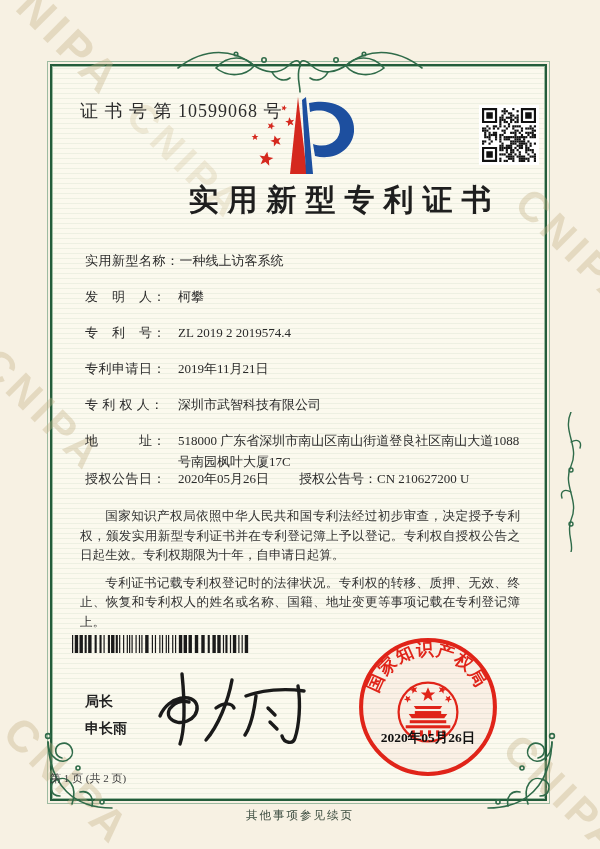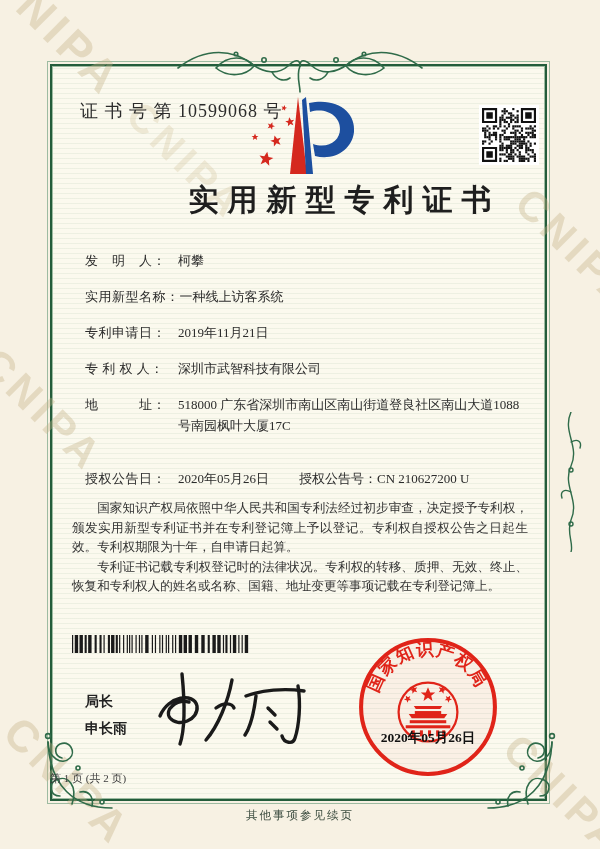--- a/index.html
+++ b/index.html
@@ -50,21 +50,21 @@
   .title{left:50px;top:180px;width:580px;text-align:center;
     font-size:30px;font-weight:bold;letter-spacing:9px;text-indent:9px;color:#1e1e1e;}
   .fields{left:85px;top:250px;width:450px;font-size:13px;}
   .field-row{margin-bottom:15px;line-height:21px;}
   .field-label{display:inline-block;min-width:93px;vertical-align:top;letter-spacing:0.5px;}
   .field-value{display:inline-block;max-width:352px;vertical-align:top;}
   .grant-row{left:85px;top:468px;width:460px;font-size:13px;line-height:21px;}
   .grant-pair2{margin-left:30px;}
   .paragraphs{left:72px;top:499px;width:456px;font-size:12.6px;line-height:1.55;
     text-align:justify;color:#333;}
-  .paragraphs p{margin:0;text-indent:2em;}
+  .paragraphs p{margin:8px;text-indent:2em;}
   .barcode{left:72px;top:635px;width:180px;height:18px;}
   .signer{left:85px;top:688px;font-size:14px;font-weight:600;line-height:27px;
     font-family:Liberation Sans, sans-serif;color:#222;}
   .signature{left:146px;top:664px;width:180px;height:90px;}
   .seal{left:356px;top:635px;width:144px;height:144px;z-index:3;}
   .seal-date{left:358px;top:729px;width:140px;text-align:center;font-size:13.5px;
     font-weight:600;color:#111;z-index:4;}
   .page-info{left:50px;top:771px;width:493px;font-size:11px;color:#3c3c3c;}
   .footer-note{left:0;top:808px;width:600px;text-align:center;font-size:11.5px;
     color:#3f4f42;letter-spacing:2px;}
@@ -376,24 +376,27 @@
         <rect x="38" y="48" width="2" height="2"></rect>
         <rect x="42" y="48" width="2" height="2"></rect>
         <rect x="48" y="48" width="2" height="2"></rect>
       </g>
   </svg>
 
   <div class="z title">实用新型专利证书</div>
 
   <div class="z fields">
     <div class="field-row">
+      <span class="field-label">实用新型名称：</span><span class="field-value">一种线上访客系统</span>
+    </div>
+    <div class="field-row">
       <span class="field-label">发　明　人：</span><span class="field-value">柯攀</span>
     </div>
     <div class="field-row">
-      <span class="field-label">实用新型名称：</span><span class="field-value">一种线上访客系统</span>
+      <span class="field-label">专　利　号：</span><span class="field-value">ZL 2019 2 2019574.4</span>
     </div>
     <div class="field-row">
       <span class="field-label">专利申请日：</span><span class="field-value">2019年11月21日</span>
     </div>
     <div class="field-row">
       <span class="field-label">专 利 权 人：</span><span class="field-value">深圳市武智科技有限公司</span>
     </div>
     <div class="field-row">
       <span class="field-label">地　　　址：</span><span class="field-value">518000 广东省深圳市南山区南山街道登良社区南山大道1088号南园枫叶大厦17C</span>
     </div>

